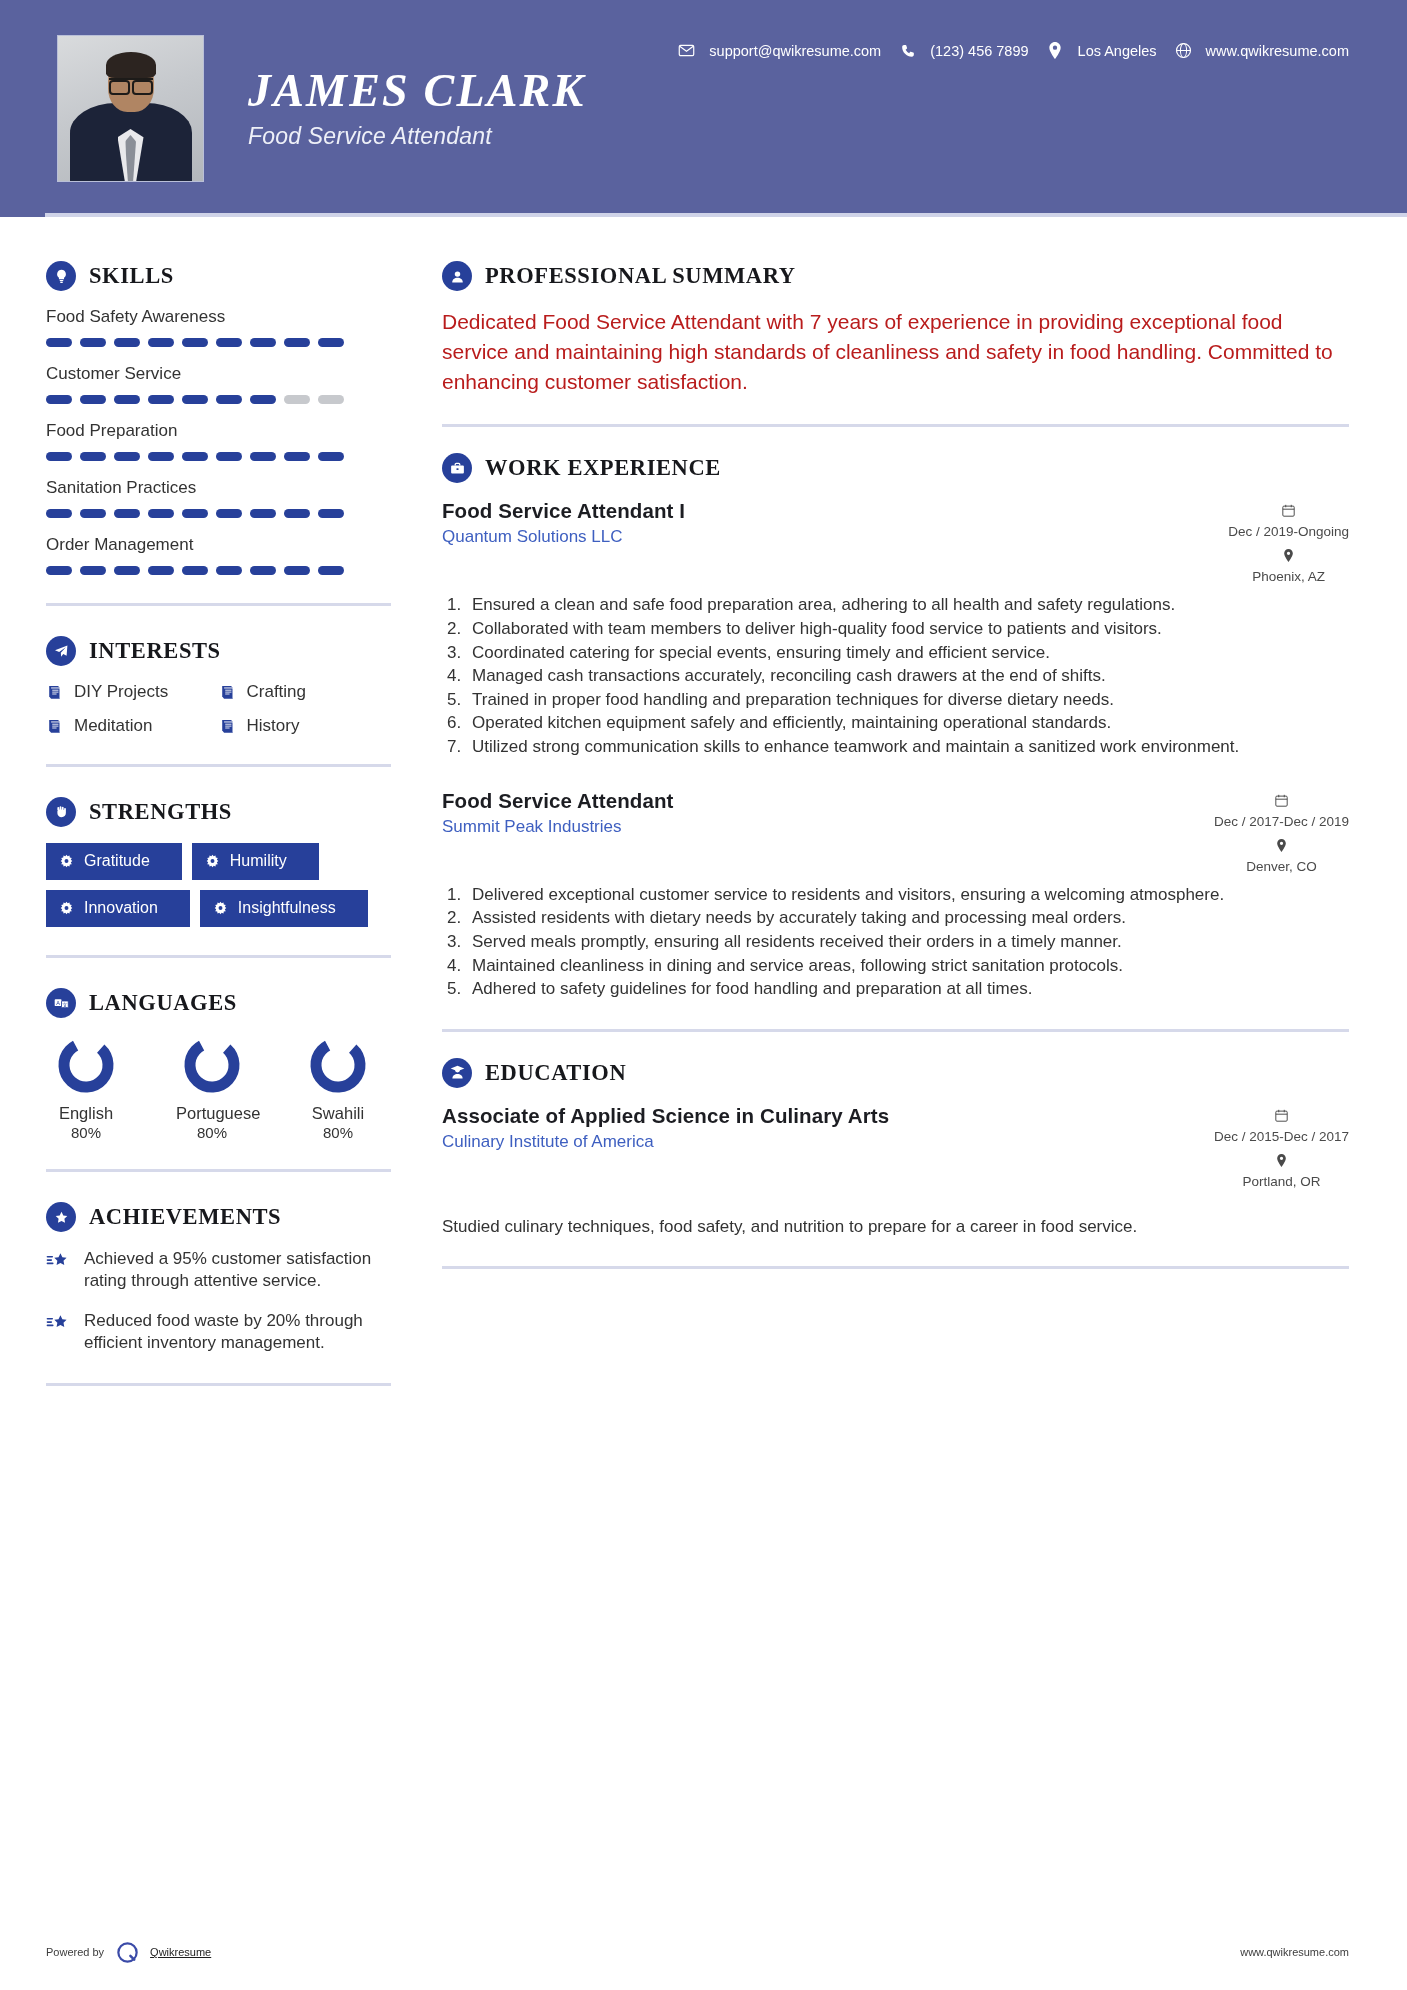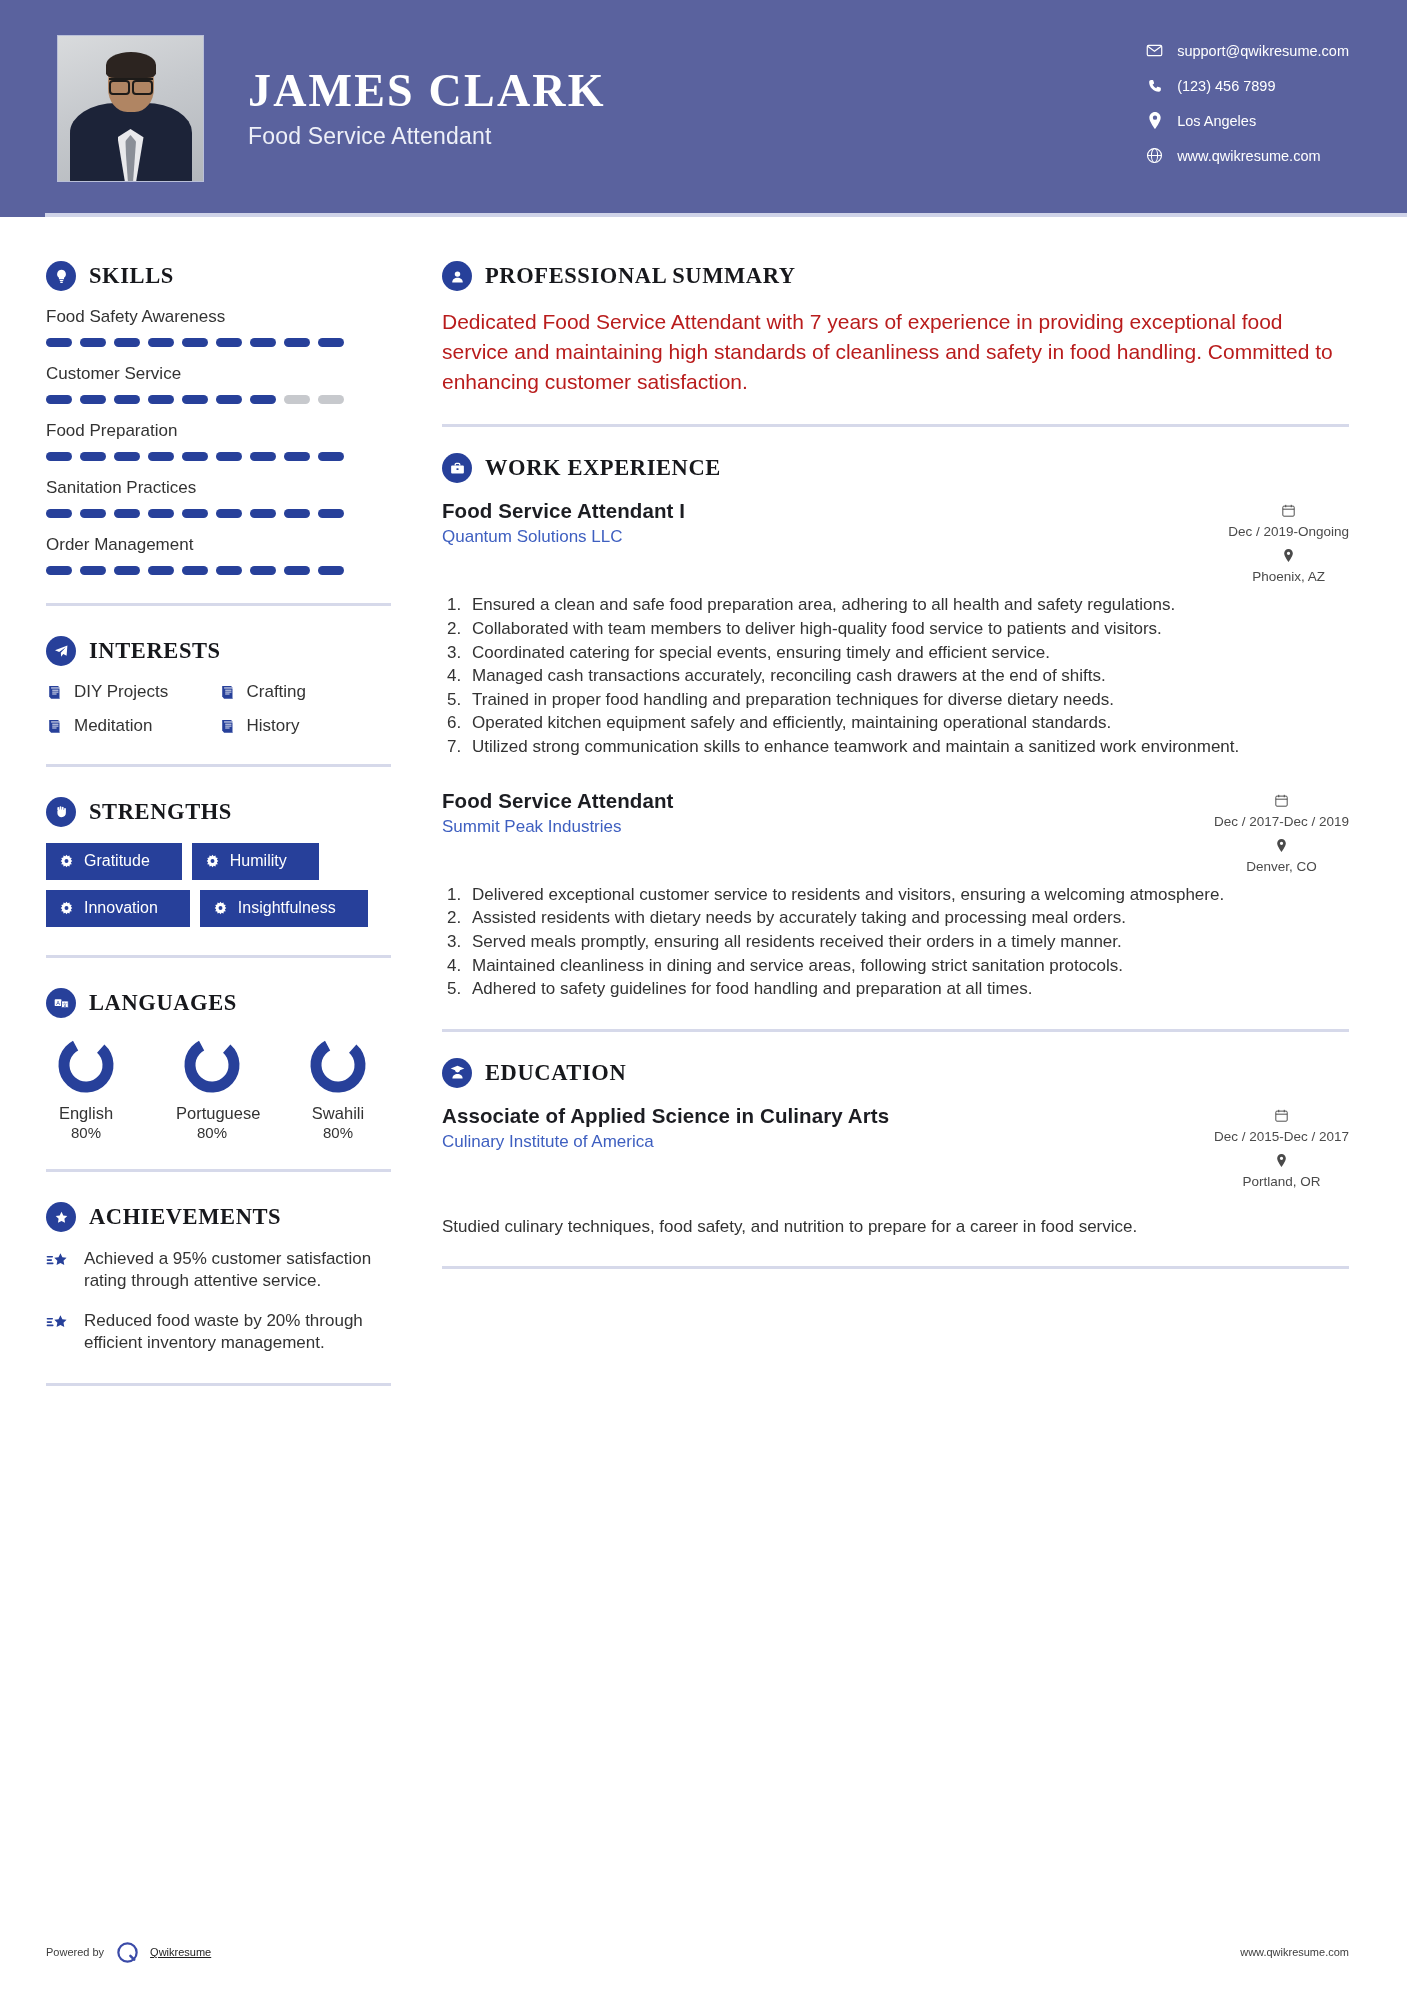--- a/index.html
+++ b/index.html
@@ -81,39 +81,39 @@
     clip-path: polygon(50% 0,100% 16%,72% 100%,28% 100%,0 16%);
   }
   .photo .tie {
     position: absolute;
     left: 50%; bottom: 0;
     transform: translateX(-50%);
     width: 11px; height: 46px;
     background: #8b8f98;
     clip-path: polygon(50% 0,100% 14%,74% 100%,26% 100%,0 14%);
   }
-  .name-block { margin-left: 44px; }
+  .name-block { margin-left: 44px; font-style: italic; }
   .name {
     font-family: "Liberation Serif", serif;
     font-weight: bold;
     font-size: 46px;
     letter-spacing: 2.2px;
     color: #ffffff;
     line-height: 1.05;
   }
   .role {
     font-size: 23px;
     color: #eef0f8;
     margin-top: 8px;
     letter-spacing: .2px;
   }
   .contacts {
     position: absolute;
     right: 58px; top: 42px;
-    display: flex; flex-direction: column;
+    display: flex; 
     gap: 18px;
   }
   .contact-row {
     display: flex; align-items: center;
     gap: 14px;
     color: #ffffff;
     font-size: 14.5px;
   }
   .contact-row .ci {
     width: 17px; height: 17px;

